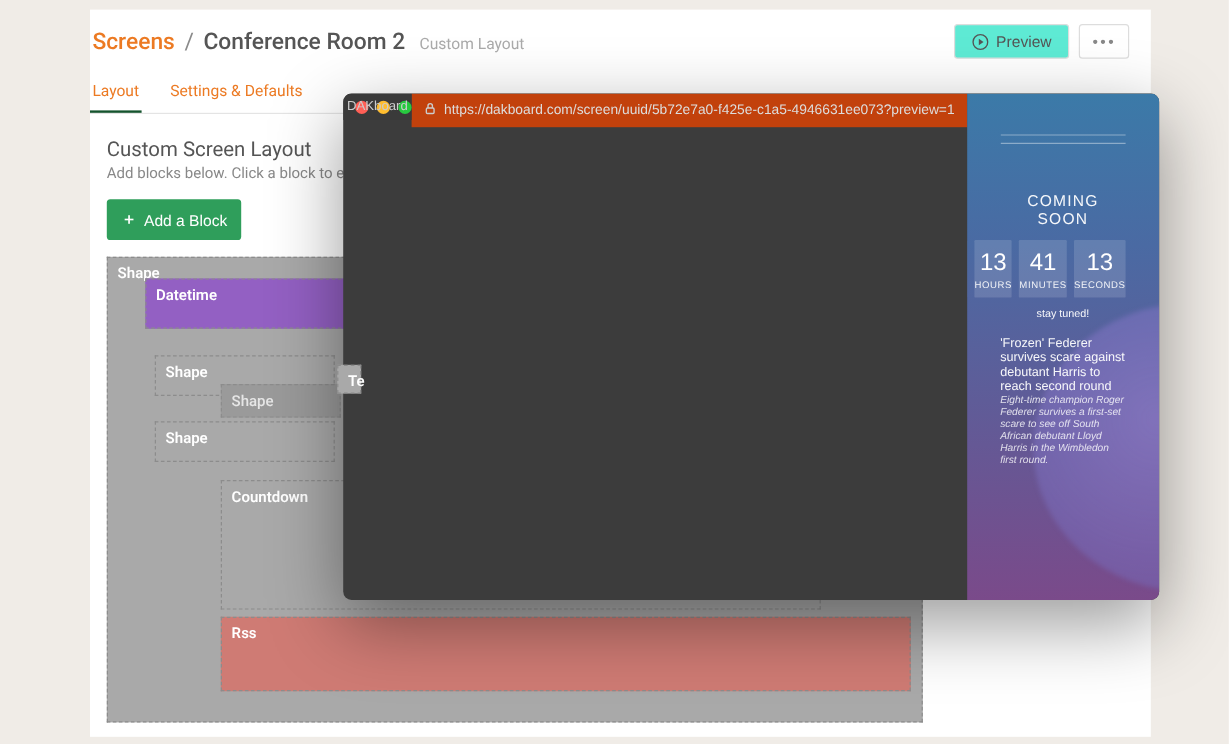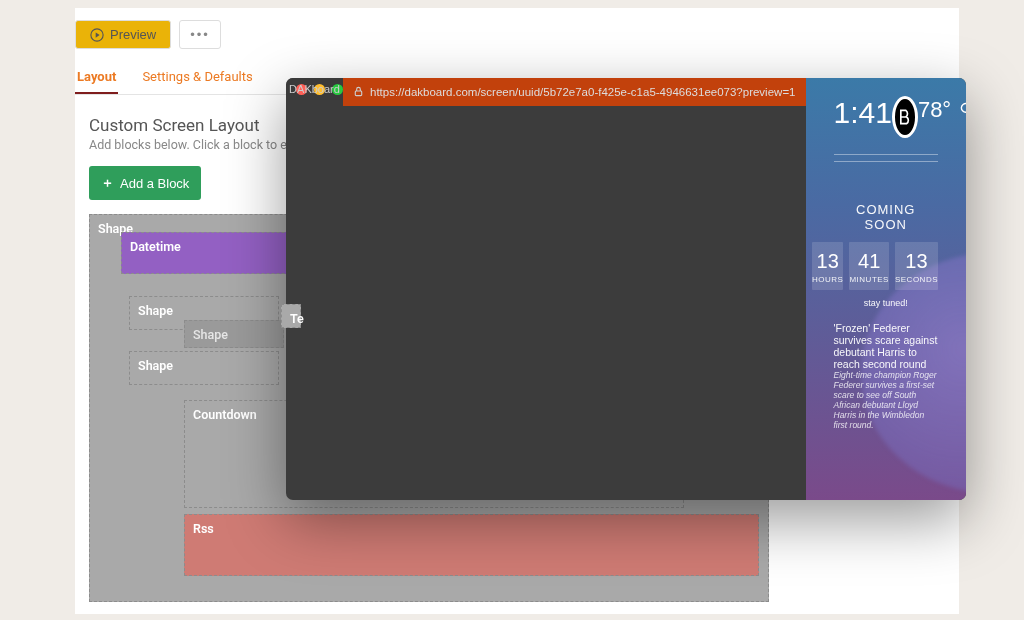--- a/index.html
+++ b/index.html
@@ -29,34 +29,34 @@
     gap: 8px;
     font-size: 19px;
     padding-left: 2px;
   }
   .breadcrumb .screens { color: #ec7a23; font-weight: 500; cursor: pointer; }
   .breadcrumb .slash { color: #8a8a8a; }
   .breadcrumb .screen-name { color: #555; font-weight: 500; }
   .breadcrumb .layout-type { color: #aaa; font-size: 13px; margin-left: 4px; }
   .topbar-buttons { display: flex; gap: 8px; }
   .btn-preview {
-    background: #eab308; border: 1px solid #ddd; border-radius: 3px;
+    background: #5eead4; border: 1px solid #ddd; border-radius: 3px;
     padding: 6px 14px; font-size: 13px; color: #555; display: flex; align-items: center; gap: 6px; cursor: pointer;
   }
   .btn-more {
     background: #fff; border: 1px solid #ddd; border-radius: 3px;
     padding: 6px 10px; color: #888; cursor: pointer; font-size: 13px; letter-spacing: 2px;
   }
   .play-icon { display:inline-flex; width:14px; height:14px; }
   .tabs {
     display: flex; gap: 22px; border-bottom: 1px solid #e4e4e4;
     padding: 10px 0 0 0; font-size: 13px;
   }
   .tab { padding: 0 2px 8px 2px; color: #ec7a23; cursor: pointer; }
-  .tab.active { border-bottom: 2px solid #7f1d1d; font-weight: 700; }
+  .tab.active { border-bottom: 2px solid #14532d; font-weight: 400; }
   .section {
     padding: 20px 18px 0 14px;
     position: relative;
   }
   .section-title { font-size: 17px; color: #555; font-weight: 400; }
   .section-sub { font-size: 12.5px; color: #888; margin-top: 2px; }
   .add-block-btn {
     margin-top: 14px;
     background: #2f9e5b; color: #fff; border: none; border-radius: 3px;
     padding: 8px 12px; font-size: 13px; display: inline-flex; align-items:center; gap:6px; cursor:pointer;
@@ -138,20 +138,26 @@
   .pw-stay { text-align:center; font-size:9px; margin-top:8px; opacity:0.95; }
   .pw-news { margin-top:14px; }
   .pw-news .headline { font-size:10.5px; opacity:0.95; }
   .pw-news .sub { font-size:8.5px; opacity:0.8; font-style:italic; }
 </style>
 </head>
 <body>
 
 <div class="page">
   <div class="breadcrumb-row">
+    <div class="breadcrumb">
+      <span class="screens">Screens</span>
+      <span class="slash">/</span>
+      <span class="screen-name">Conference Room 2</span>
+      <span class="layout-type">Custom Layout</span>
+    </div>
     <div class="topbar-buttons">
       <button class="btn-preview">
         <span class="play-icon">
           <svg viewBox="0 0 16 16">
               <circle cx="8" cy="8" r="7" fill="none" stroke="#555" stroke-width="1.3"></circle>
               <polygon points="6.5,5 11,8 6.5,11" fill="#555"></polygon>
             </svg>
         </span>
         <span>Preview</span>
       </button>
@@ -200,36 +206,20 @@
           <rect x="5" y="11" width="14" height="10" rx="2"></rect>
           <path d="M8 11V7a4 4 0 0 1 8 0v4"></path>
         </svg>
     </span>
     <span>https://dakboard.com/screen/uuid/5b72e7a0-f425e-c1a5-4946631ee073?preview=1</span>
   </div>
   <div class="pw-body">
     <div class="blob1"></div>
     <div class="blob2"></div>
     <div class="pw-content">
-      <div class="pw-toprow">
-        <div class="pw-clock">1:41</div>
-        <div class="pw-logo">
-          <svg viewBox="0 0 24 24">
-              <path d="M7 4h6a5 5 0 0 1 0 8H7zm0 8h7a5 5 0 0 1 0 8H7z" fill="none" stroke="#fff" stroke-width="2"></path>
-            </svg>
-        </div>
-        <div class="pw-weather">
-          <span>78°</span>
-          <span>
-            <svg width="28" height="22" viewBox="0 0 32 24" fill="none" stroke="#fff" stroke-width="1.6">
-                <path d="M10 18a5 5 0 1 1 .8-9.94A7 7 0 0 1 24 10a4.5 4.5 0 0 1-.5 8H10z"></path>
-              </svg>
-          </span>
-        </div>
-      </div>
       <div class="pw-welcome">
         <hr>
         <hr>
       </div>
       <div class="pw-coming">COMING SOON</div>
       <div class="pw-countdown">
         <div class="cd-item">
           <div class="num">60</div>
           <div class="lab">DAYS</div>
         </div>

